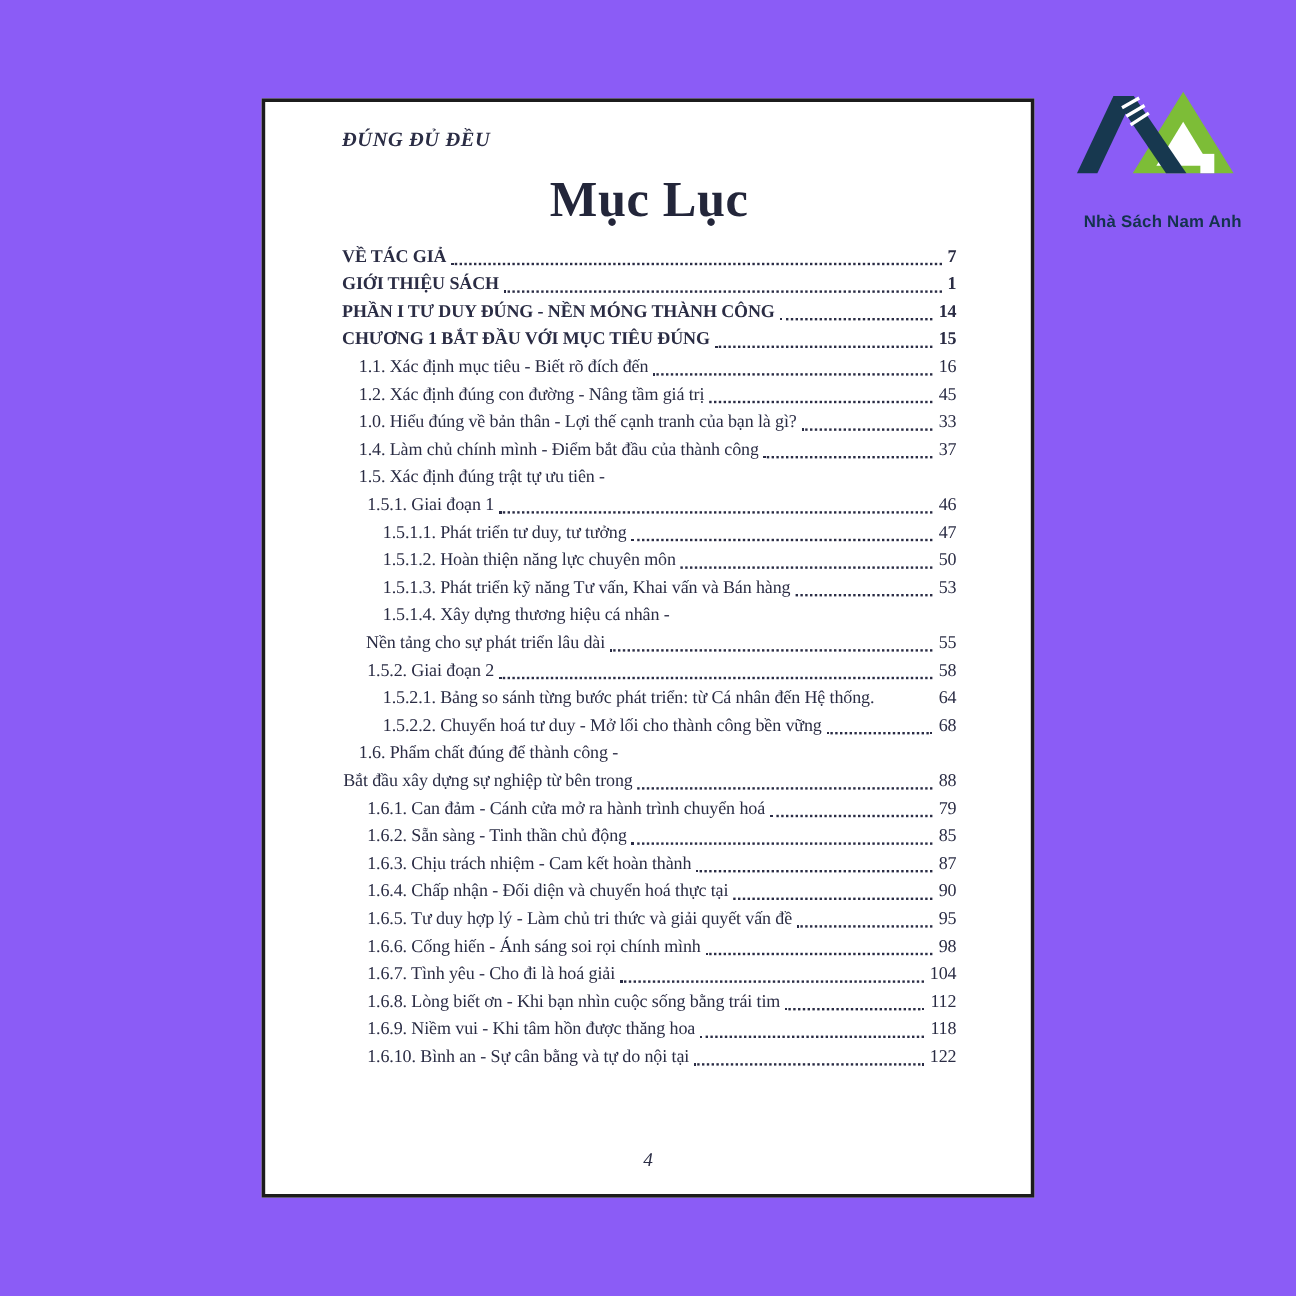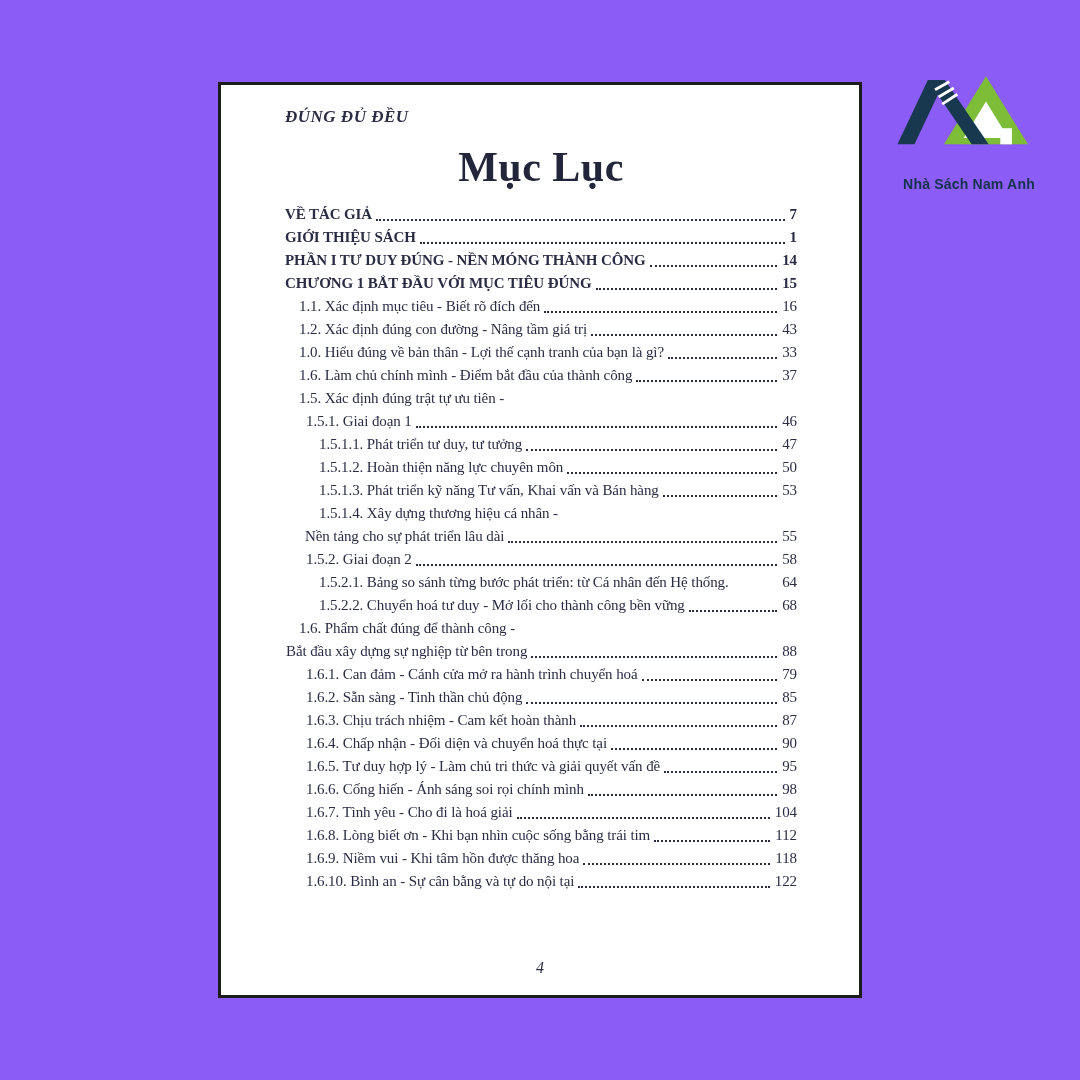--- a/index.html
+++ b/index.html
@@ -73,29 +73,29 @@
           <span class="pg">15</span>
         </div>
         <div class="row l1">
           <span class="t">1.1. Xác định mục tiêu - Biết rõ đích đến</span>
           <span class="dots"></span>
           <span class="pg">16</span>
         </div>
         <div class="row l1">
           <span class="t">1.2. Xác định đúng con đường - Nâng tầm giá trị</span>
           <span class="dots"></span>
-          <span class="pg">43</span>
+          <span class="pg">45</span>
         </div>
         <div class="row l1">
           <span class="t">1.0. Hiểu đúng về bản thân - Lợi thế cạnh tranh của bạn là gì?</span>
           <span class="dots"></span>
           <span class="pg">33</span>
         </div>
         <div class="row l1">
-          <span class="t">1.6. Làm chủ chính mình - Điểm bắt đầu của thành công</span>
+          <span class="t">1.4. Làm chủ chính mình - Điểm bắt đầu của thành công</span>
           <span class="dots"></span>
           <span class="pg">37</span>
         </div>
         <div class="row l1">
           <span class="t">1.5. Xác định đúng trật tự ưu tiên -</span>
         </div>
         <div class="row l2">
           <span class="t">1.5.1. Giai đoạn 1</span>
           <span class="dots"></span>
           <span class="pg">46</span>

